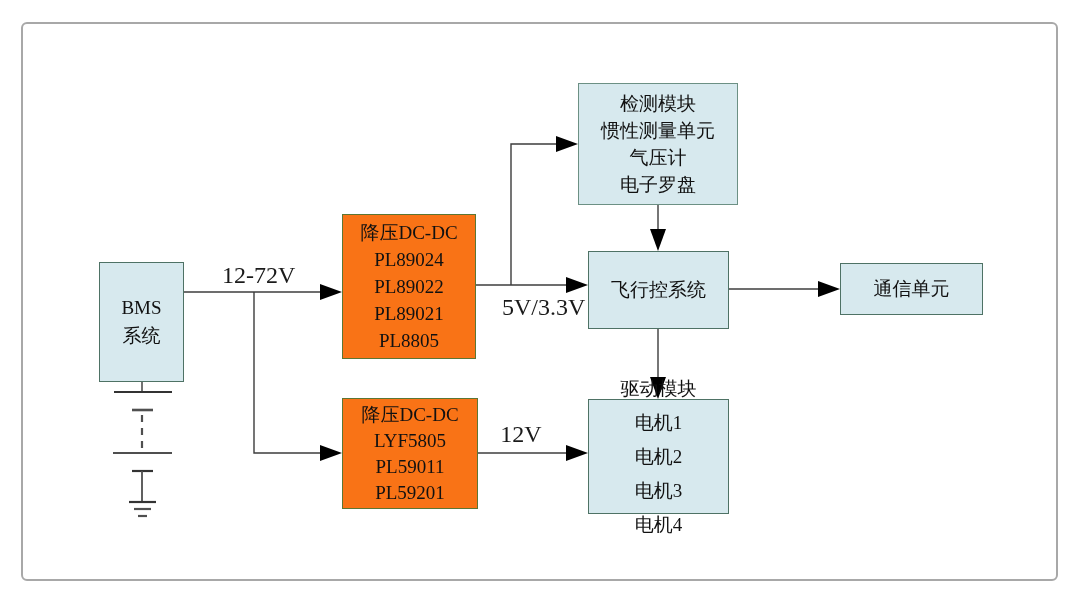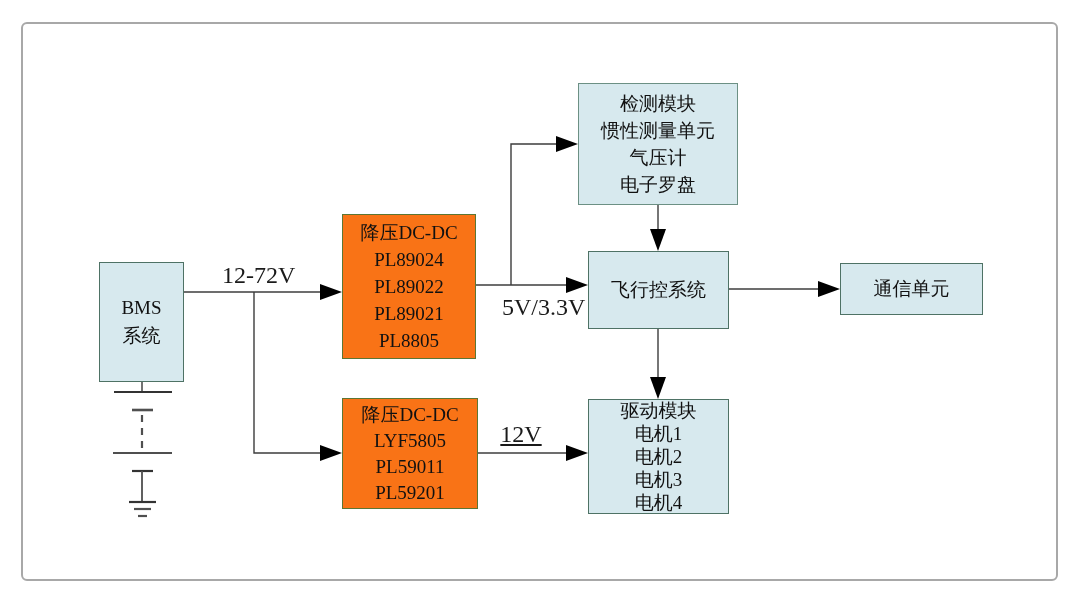--- a/index.html
+++ b/index.html
@@ -17,21 +17,21 @@
     align-items:center;text-align:center;box-sizing:border-box;
     font-size:19px;line-height:26px;
   }
   .box-blue{background:#d7e9ee;border:1.5px solid #4e7265;}
   .box-blue-lt{background:#d7e9ee;border:1.5px solid #6c9084;}
   .box-green{background:#f97316;border:1.5px solid #5c7634;}
   .lbl{
     position:absolute;font-size:24px;line-height:20px;white-space:nowrap;
     text-align:center;color:#1a1a1a;
   }
-  .tight{line-height:23px;}
+  .tight{line-height:23px;gap:11px;}
 </style>
 </head>
 <body>
 
 <div class="stage">
 
   <div class="frame"></div>
 
   <svg class="wires" viewBox="0 0 1080 606" xmlns="http://www.w3.org/2000/svg">
 
@@ -114,15 +114,15 @@
   <div class="box box-blue tight" style="left:588px;top:399px;width:141px;height:115px;">
     <div>驱动模块</div>
     <div>电机1</div>
     <div>电机2</div>
     <div>电机3</div>
     <div>电机4</div>
   </div>
 
   <div class="lbl" style="left:222px;top:265px;width:72px;">12-72V</div>
   <div class="lbl" style="left:502px;top:297px;width:80px;">5V/3.3V</div>
-  <div class="lbl" style="left:499px;top:424px;width:44px;text-decoration:underline;">12V</div>
+  <div class="lbl" style="left:499px;top:424px;width:44px;">12V</div>
 
 </div>
 
 </body></html>

